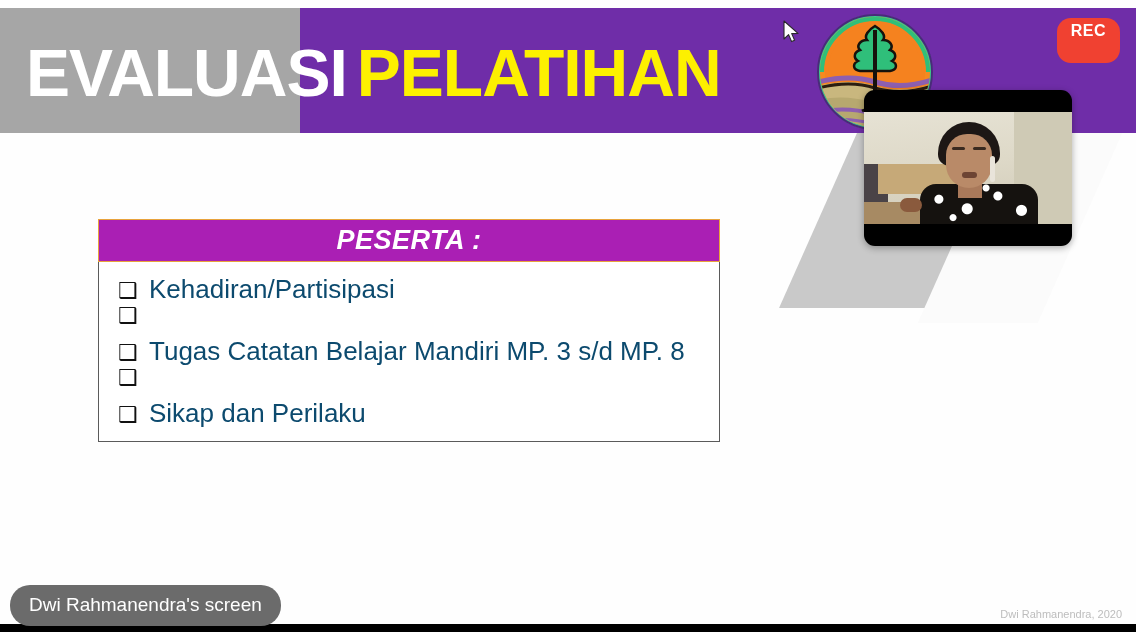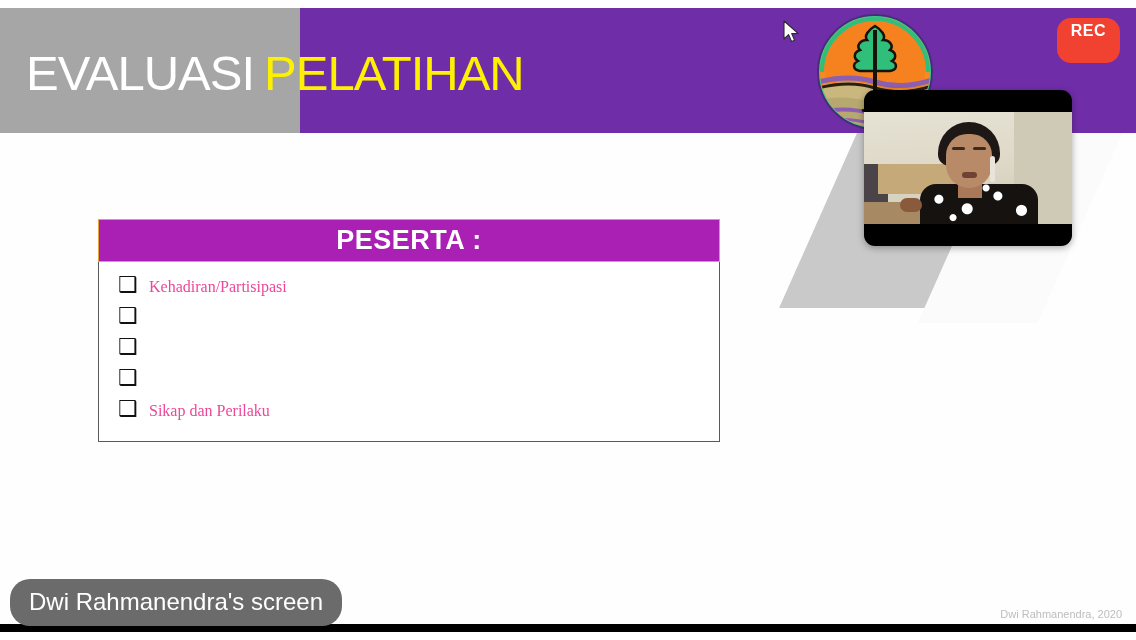--- a/index.html
+++ b/index.html
@@ -60,22 +60,22 @@
     left: 300px; top: 0;
     width: 836px;
     height: 125px;
     background: #6f2da8;
   }
 
   .banner-title {
     position: absolute;
     left: 26px;
     top: 34px;
-    font-size: 49px;
-    font-weight: normal;
+    font-size: 66px;
+    font-weight: bold;
     letter-spacing: -1px;
     line-height: 62px;
     white-space: nowrap;
   }
   .title-a { color: #ffffff; }
   .title-b { color: #fdf000; margin-left: 10px; }
 
   
   .deco-gray-para {
     position: absolute;
@@ -117,20 +117,21 @@
     z-index: 3;
   }
   .card-header {
     box-sizing: border-box;
     height: 43px;
     background: #aa1fb4;
     border: 1px solid #e8a33d;
     display: flex;
     align-items: center;
     justify-content: center;
+    font-style: italic;
   }
   .card-header-text {
     color: #ffffff;
     font-size: 27px;
     font-weight: bold;
     letter-spacing: 0.5px;
   }
   .card-body {
     box-sizing: border-box;
     border: 1px solid #5a5a5a;
@@ -147,23 +148,23 @@
   .bullet-box {
     width: 42px;
     flex: 0 0 42px;
     text-align: center;
     font-size: 22px;
     line-height: 1;
     color: #111111;
     font-family: "DejaVu Sans", sans-serif;
   }
   .bullet-text {
-    font-family: Liberation Serif, serif;
-    font-size: 16px;
-    color: #ec4899;
+    font-family: Liberation Sans, sans-serif;
+    font-size: 26px;
+    color: #0c4a6e;
     white-space: nowrap;
   }
 
   
   .rec-badge {
     position: absolute;
     right: 16px;
     top: 18px;
     background: #f04131;
     color: #ffffff;
@@ -294,21 +295,21 @@
     border-radius: 3px;
   }
 
   
   .share-label {
     position: absolute;
     left: 10px;
     bottom: 14px;
     background: #6b6b6b;
     color: #ffffff;
-    font-size: 24px;
+    font-size: 19px;
     padding: 9px 19px 10px 19px;
     border-radius: 20px;
     z-index: 9;
     white-space: nowrap;
   }
 
   
   .watermark {
     position: absolute;
     right: 14px;
@@ -393,20 +394,21 @@
           <span class="bullet-box">❑</span>
           <span class="bullet-text">Kehadiran/Partisipasi</span>
         </div>
 
         <div class="bullet-row">
           <span class="bullet-box">❑</span>
         </div>
 
         <div class="bullet-row">
           <span class="bullet-box">❑</span>
+          <span class="bullet-text">Tugas Catatan Belajar Mandiri MP. 3 s/d MP. 8</span>
         </div>
 
         <div class="bullet-row">
           <span class="bullet-box">❑</span>
         </div>
 
         <div class="bullet-row">
           <span class="bullet-box">❑</span>
           <span class="bullet-text">Sikap dan Perilaku</span>
         </div>

